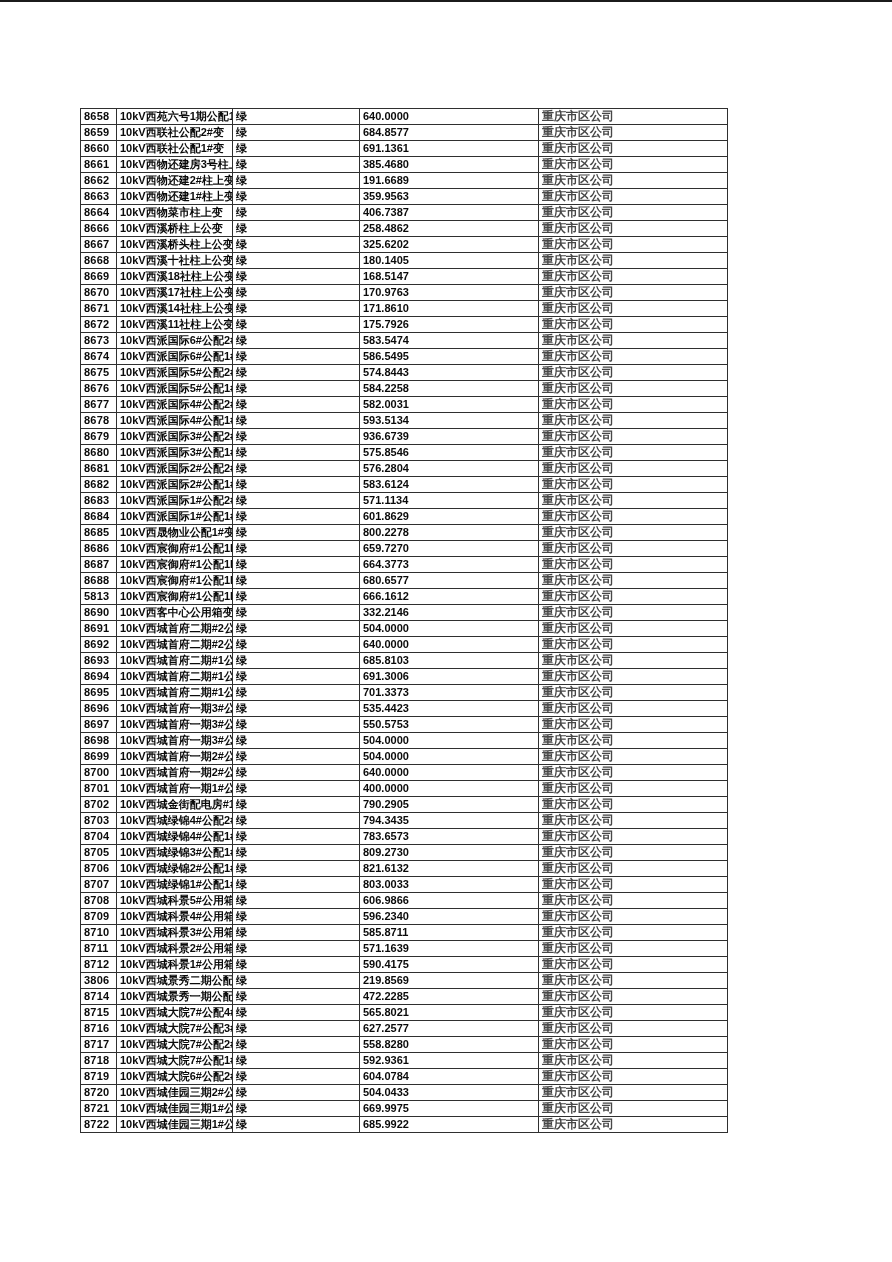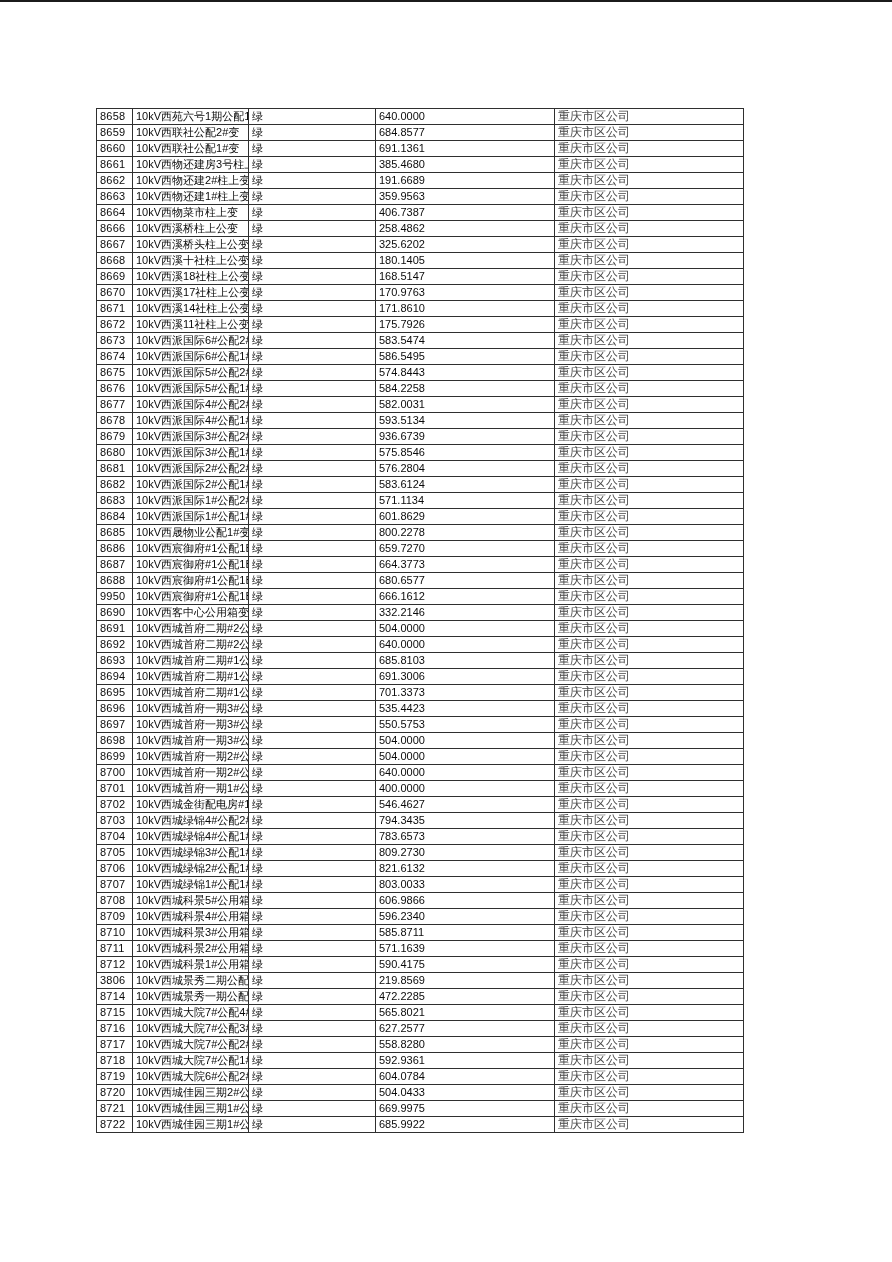--- a/index.html
+++ b/index.html
@@ -18,22 +18,23 @@
   .top-edge-line {
     position: absolute;
     top: 0;
     left: 0;
     width: 892px;
     height: 2px;
     background: #1b1b1b;
   }
   .table-wrap {
     position: absolute;
-    left: 96px;
+    left: 80px;
     top: 108px;
+    font-weight: bold;
   }
   table.grid {
     border-collapse: collapse;
     table-layout: fixed;
     width: 647px;
   }
   table.grid td {
     border: 1px solid #2f2f2f;
     height: 15px;
     padding: 0 1px 0 3px;
@@ -274,21 +275,21 @@
             <td class="c-company">重庆市区公司</td>
           </tr>
           <tr>
             <td class="c-id">8688</td>
             <td class="c-name">10kV西宸御府#1公配1B2</td>
             <td class="c-status">绿</td>
             <td class="c-value">680.6577</td>
             <td class="c-company">重庆市区公司</td>
           </tr>
           <tr>
-            <td class="c-id">9950</td>
+            <td class="c-id">5813</td>
             <td class="c-name">10kV西宸御府#1公配1B1</td>
             <td class="c-status">绿</td>
             <td class="c-value">666.1612</td>
             <td class="c-company">重庆市区公司</td>
           </tr>
           <tr>
             <td class="c-id">8690</td>
             <td class="c-name">10kV西客中心公用箱变</td>
             <td class="c-status">绿</td>
             <td class="c-value">332.2146</td>
@@ -368,21 +369,21 @@
             <td class="c-id">8701</td>
             <td class="c-name">10kV西城首府一期1#公配</td>
             <td class="c-status">绿</td>
             <td class="c-value">400.0000</td>
             <td class="c-company">重庆市区公司</td>
           </tr>
           <tr>
             <td class="c-id">8702</td>
             <td class="c-name">10kV西城金街配电房#1变</td>
             <td class="c-status">绿</td>
-            <td class="c-value">546.4627</td>
+            <td class="c-value">790.2905</td>
             <td class="c-company">重庆市区公司</td>
           </tr>
           <tr>
             <td class="c-id">8703</td>
             <td class="c-name">10kV西城绿锦4#公配2#变</td>
             <td class="c-status">绿</td>
             <td class="c-value">794.3435</td>
             <td class="c-company">重庆市区公司</td>
           </tr>
           <tr>

